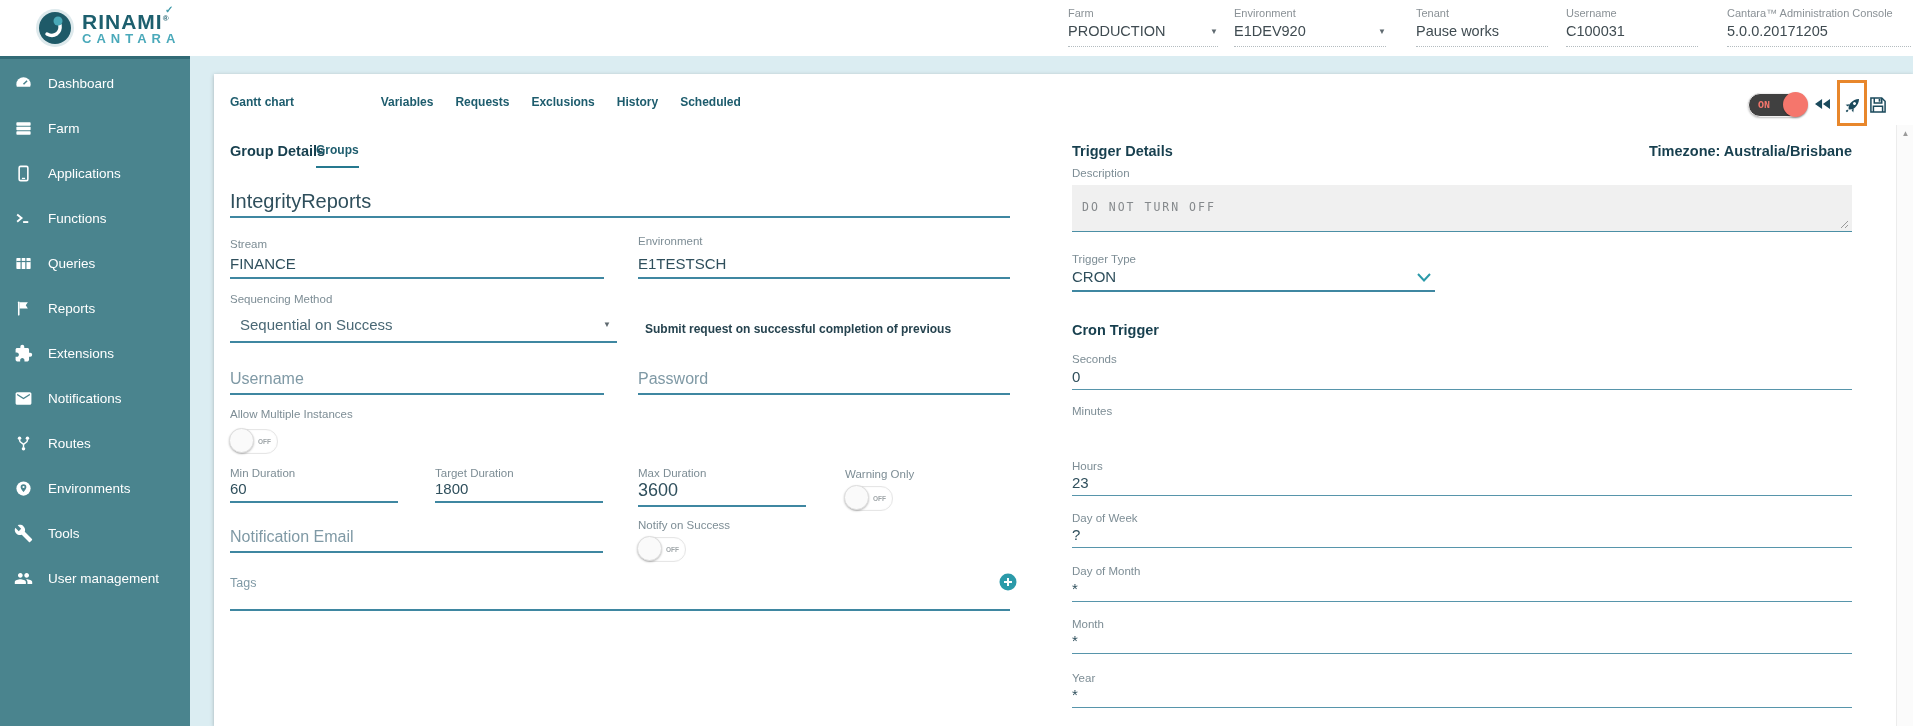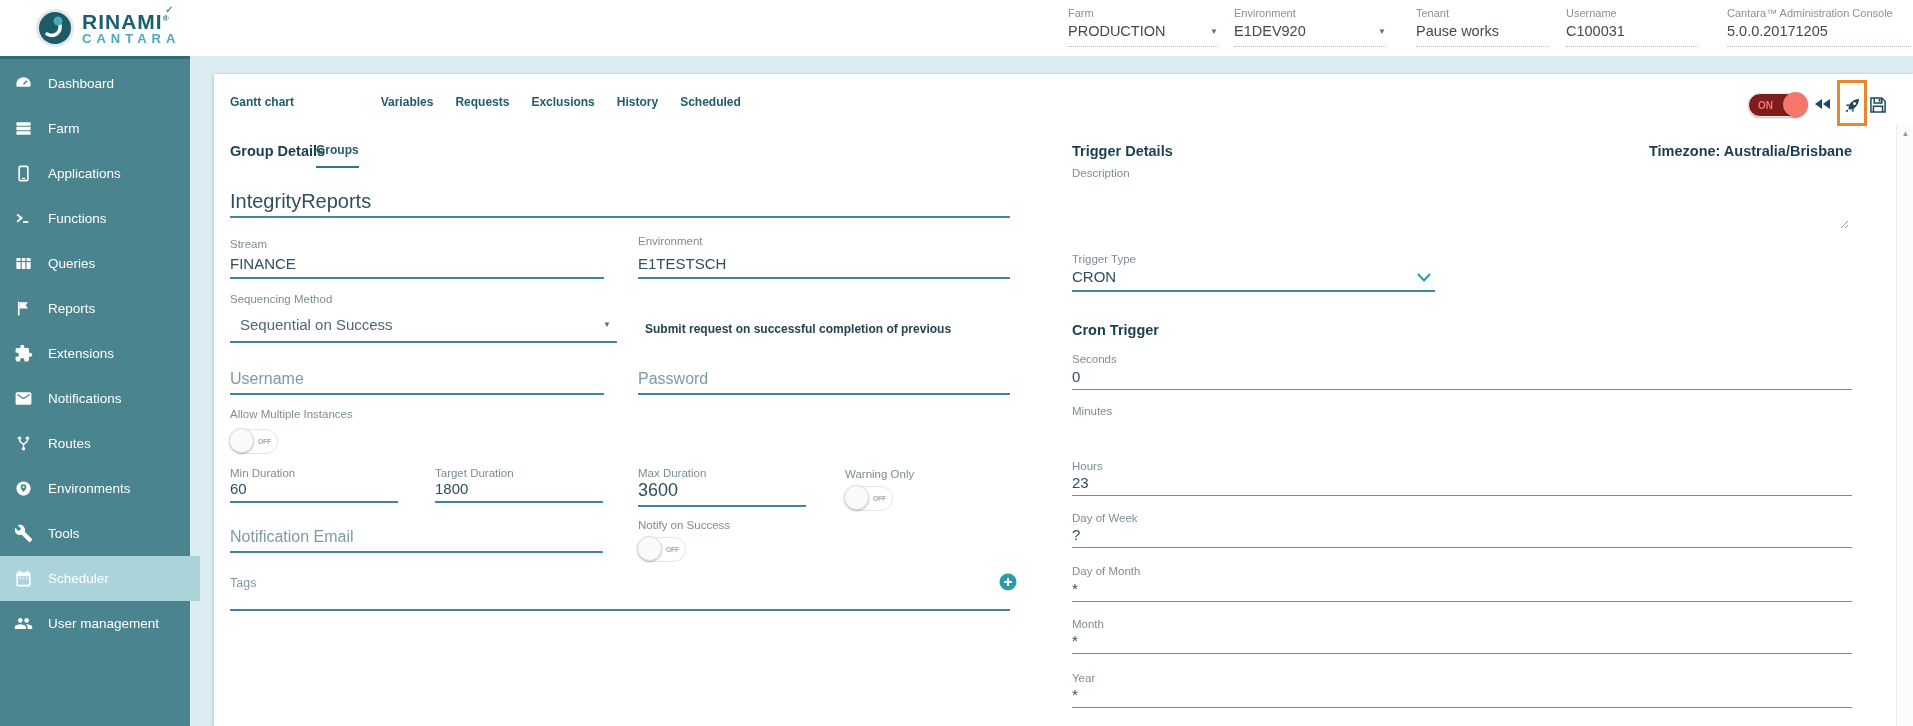--- a/index.html
+++ b/index.html
@@ -21,21 +21,21 @@
   .side-item .sicon{width:19px;height:19px;margin:0 15px 0 14px;flex:0 0 19px;}
   .side-item.selected{background:#abd3da;width:200px;}
   
   #content-bg{position:absolute;left:190px;top:56px;width:1723px;height:670px;background:#dbedf2;}
   #card{position:absolute;left:214px;top:74px;width:1699px;height:652px;background:#fff;box-shadow:0 1px 4px rgba(0,0,0,0.25);}
   
   #tabs{position:absolute;left:230px;top:95px;display:flex;gap:22px;z-index:4;}
   .tab{font-size:12px;font-weight:bold;color:#1d5c6d;padding-bottom:9px;cursor:pointer;}
   .tab.active{border-bottom:2px solid #26798f;margin-top:48px;}
   
-  #on-toggle{position:absolute;left:1748px;top:93px;width:57px;height:22px;background:#7f1d1d;border:1px solid #f0efef;border-radius:12px;box-shadow:0 1px 2px rgba(0,0,0,0.25);z-index:4;cursor:pointer;}
+  #on-toggle{position:absolute;left:1748px;top:93px;width:57px;height:22px;background:#404040;border:1px solid #f0efef;border-radius:12px;box-shadow:0 1px 2px rgba(0,0,0,0.25);z-index:4;cursor:pointer;font-family:Liberation Mono, monospace;}
   #on-toggle .on-label{position:absolute;left:9px;top:6px;font-size:10px;font-weight:bold;color:#f5766c;}
   #on-toggle .knob{position:absolute;right:-2px;top:-2px;width:25px;height:25px;border-radius:50%;background:#f5766c;box-shadow:0 1px 2px rgba(0,0,0,0.3);}
   .tool-icon{position:absolute;z-index:4;cursor:pointer;}
   #annotation-box{position:absolute;left:1837px;top:80px;width:30px;height:46px;border:3px solid #e8872b;box-sizing:border-box;z-index:5;}
   
   #scrollbar{position:absolute;left:1896px;top:125px;width:17px;height:601px;background:#fbfbfb;border-left:1px solid #ececec;z-index:4;}
   #scrollbar .sb-up{display:block;text-align:center;font-size:8px;color:#9b9b9b;padding-top:4px;}
   
   .heading{position:absolute;font-size:14.5px;font-weight:bold;color:#173f4e;}
   .flabel{position:absolute;font-size:11.5px;color:#7d8d95;}
@@ -196,26 +196,20 @@
           <circle cx="12" cy="10.1" r="1.4" fill="#fff"></circle>
         </svg>
       <span>Environments</span>
     </div>
     <div class="side-item">
       <svg class="sicon" viewBox="0 0 24 24">
           <path fill="#fff" d="M22.7 19l-9.1-9.1c.9-2.3.4-5-1.5-6.9-2-2-5-2.4-7.4-1.3L9 6 6 9 1.6 4.7C.4 7.1.9 10.1 2.9 12.1c1.9 1.9 4.6 2.4 6.9 1.5l9.1 9.1c.4.4 1 .4 1.4 0l2.3-2.3c.5-.4.5-1.1.1-1.4z"></path>
         </svg>
       <span>Tools</span>
     </div>
-    <div class="side-item selected">
-      <svg class="sicon" viewBox="0 0 24 24">
-          <path fill="#fff" d="M9 11H7v2h2v-2zm4 0h-2v2h2v-2zm4 0h-2v2h2v-2zm2-7h-1V2h-2v2H8V2H6v2H5c-1.11 0-1.99.9-1.99 2L3 20a2 2 0 0 0 2 2h14c1.1 0 2-.9 2-2V6c0-1.1-.9-2-2-2zm0 16H5V9h14v11z"></path>
-        </svg>
-      <span>Scheduler</span>
-    </div>
     <div class="side-item">
       <svg class="sicon" viewBox="0 0 24 24">
           <path fill="#fff" d="M16 11c1.66 0 2.99-1.34 2.99-3S17.66 5 16 5c-1.66 0-3 1.34-3 3s1.34 3 3 3zm-8 0c1.66 0 2.99-1.34 2.99-3S9.66 5 8 5C6.34 5 5 6.34 5 8s1.34 3 3 3zm0 2c-2.33 0-7 1.17-7 3.5V19h14v-2.5c0-2.33-4.67-3.5-7-3.5zm8 0c-.29 0-.62.02-.97.05 1.16.84 1.97 1.97 1.97 3.45V19h6v-2.5c0-2.33-4.67-3.5-7-3.5z"></path>
         </svg>
       <span>User management</span>
     </div>
   </div>
 
   <div id="tabs">
     <div class="tab">Gantt chart</div>
@@ -307,20 +301,21 @@
   <input class="finput" style="left: 230px; top: 565px; width: 780px; height: 36px; font-size: 12.5px; padding-bottom: 8px;" placeholder="Tags">
   <svg id="tags-add" viewBox="0 0 18 18">
       <circle cx="9" cy="9" r="8.5" fill="#2b9aa9"></circle>
       <path d="M9 5v8M5 9h8" stroke="#fff" stroke-width="2"></path>
     </svg>
 
   <div class="heading" style="left:1072px;top:143px;">Trigger Details</div>
   <div class="heading" style="right:61px;top:143px;">Timezone: Australia/Brisbane</div>
 
   <div class="flabel" style="left:1072px;top:167px;">Description</div>
+  <textarea id="description-area" style="">DO NOT TURN OFF</textarea>
   <svg id="resize-handle" width="9" height="9" viewBox="0 0 9 9">
       <g stroke="#9a9a9a" stroke-width="1">
         <line x1="1" y1="8" x2="8" y2="1"></line>
         <line x1="5" y1="8" x2="8" y2="5"></line>
       </g>
     </svg>
 
   <div class="flabel" style="left:1072px;top:253px;">Trigger Type</div>
   <input class="finput" style="left: 1072px; top: 268px; width: 363px; font-size: 15px;" value="CRON">
   <svg class="abs" style="left:1416px;top:272px;" width="16" height="11" viewBox="0 0 16 11">

